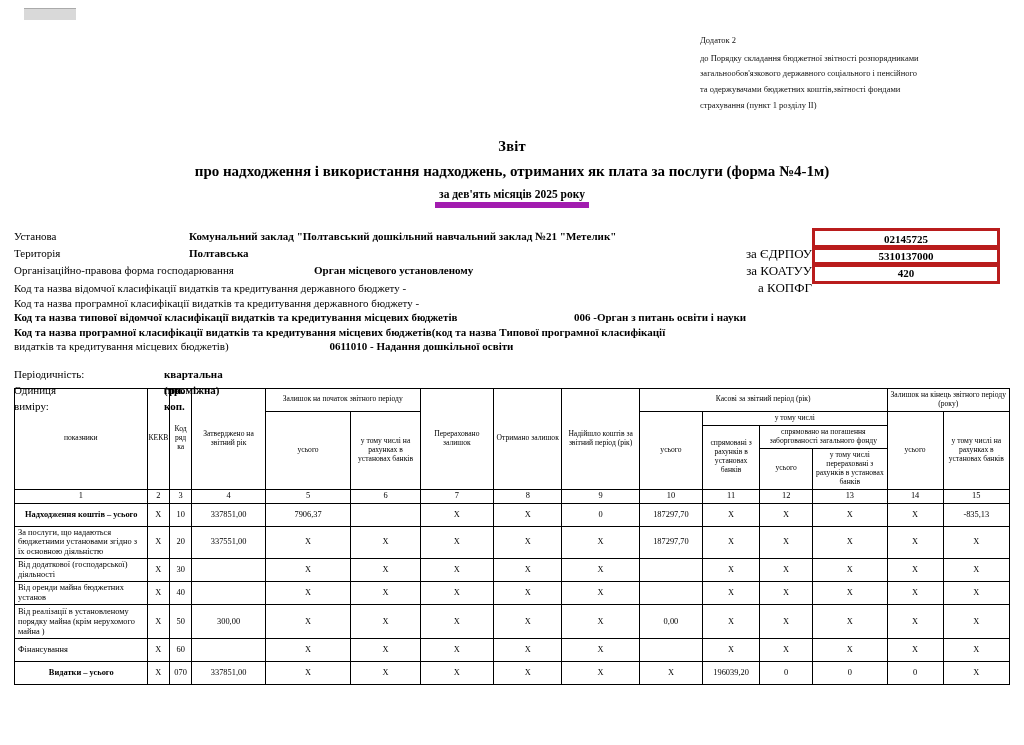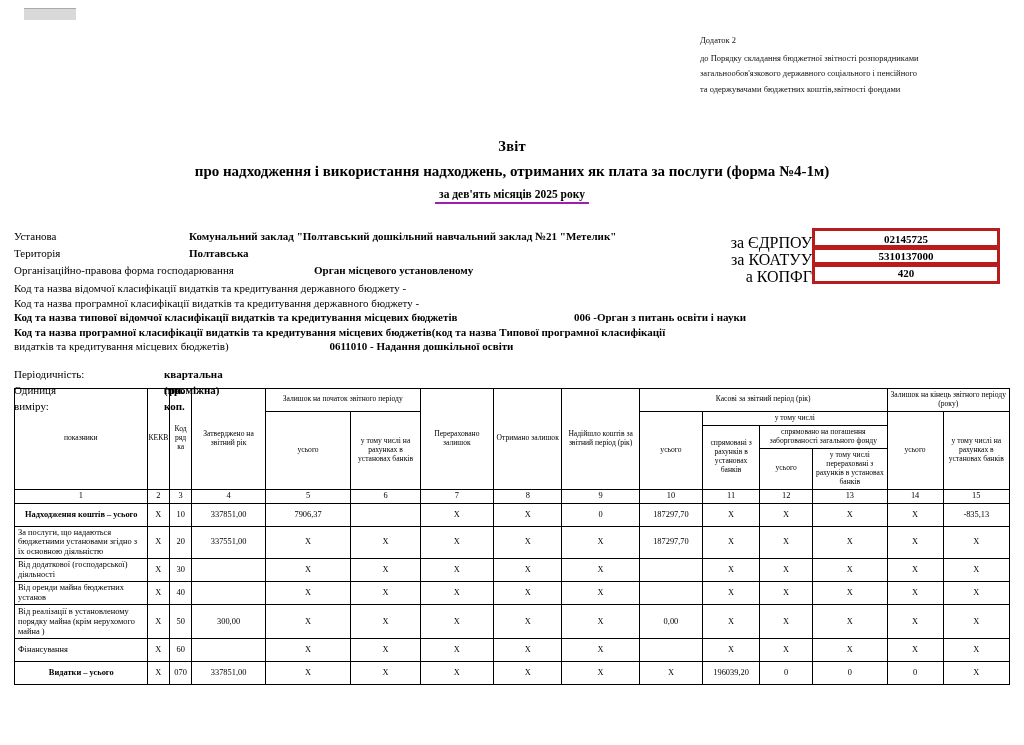--- a/index.html
+++ b/index.html
@@ -58,21 +58,21 @@
     font-size: 15px;
     font-weight: bold;
     margin-top: 8px;
   }
   .title-3 {
     display: inline-block;
     font-size: 11.5px;
     font-weight: bold;
     margin-top: 8px;
     padding: 0 4px 2px 4px;
-    border-bottom: 2px solid #a21caf;
+    border-bottom: 6px solid #a21caf;
   }
 
   
   .ident {
     position: absolute;
     left: 14px;
     top: 230px;
     width: 996px;
     font-size: 11px;
   }
@@ -90,22 +90,22 @@
     position: absolute;
     left: 175px;
     top: 0;
     font-weight: bold;
     font-size: 11px;
   }
   .ident-value.indent1 { left: 300px; }
   .ident-code-label {
     position: absolute;
     right: 198px;
-    top: 4px;
-    font-size: 16px;
+    top: 16px;
+    font-size: 13px;
     text-align: right;
     white-space: nowrap;
   }
   .code-box {
     position: absolute;
     right: 10px;
     top: -2px;
     width: 182px;
     height: 16px;
     border: 3px solid #b91c1c;
@@ -200,20 +200,21 @@
 
 <div class="page">
 
   <div class="scan-artifact"></div>
 
   <div class="appendix">
     <div class="a-line">Додаток 2</div>
     <div class="a-line">до Порядку складання бюджетної звітності розпорядниками</div>
     <div class="a-line">загальнообов'язкового державного соціального і пенсійного</div>
     <div class="a-line">та одержувачами бюджетних коштів,звітності фондами</div>
+    <div class="a-line">страхування (пункт 1 розділу II)</div>
   </div>
 
   <div class="title-block">
     <div class="title-1">Звіт</div>
     <div class="title-2">про надходження і використання надходжень, отриманих як плата за послуги (форма №4-1м)</div>
     <div><span class="title-3">за дев'ять місяців 2025 року</span></div>
   </div>
 
   <div class="ident">
     <div class="ident-row">

